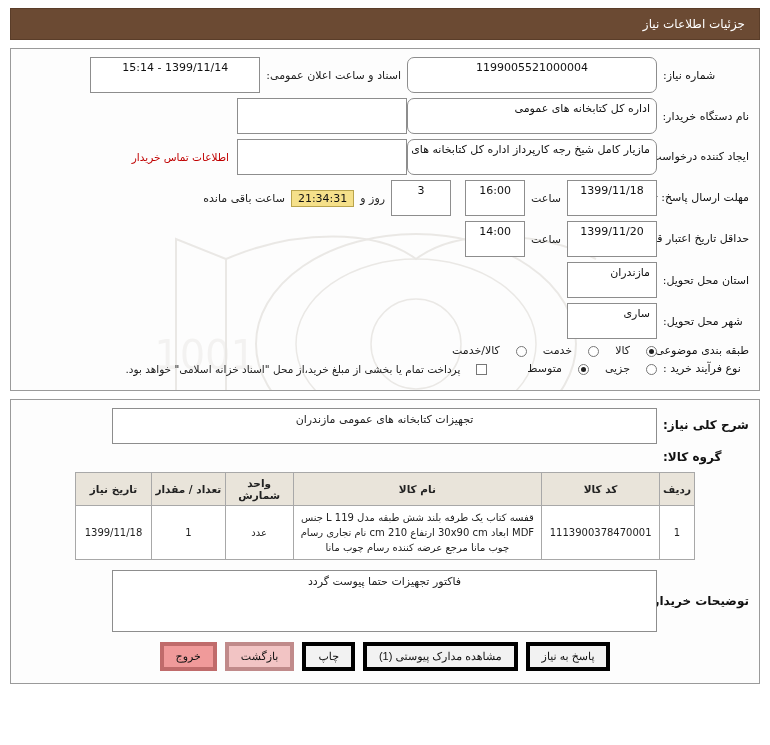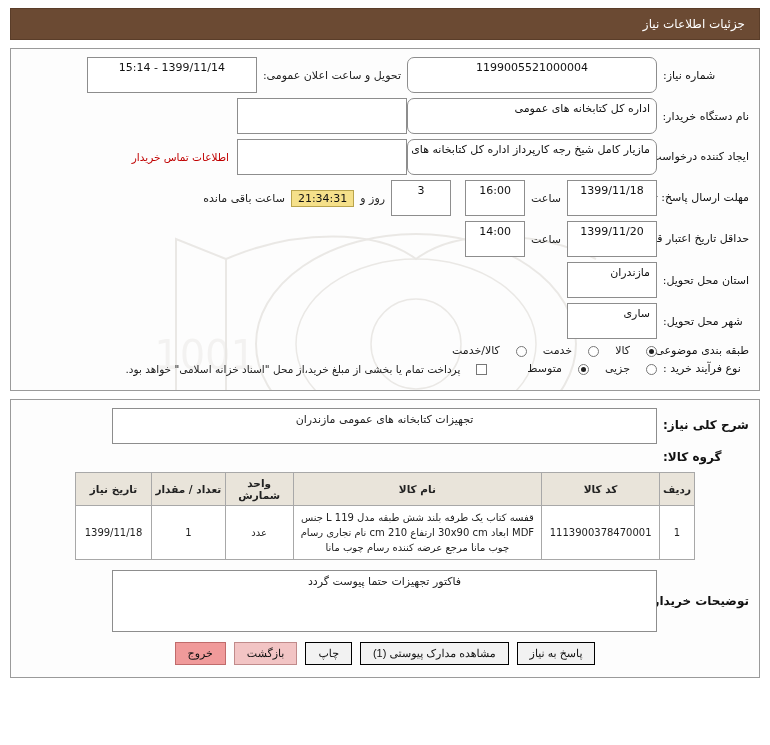--- a/index.html
+++ b/index.html
@@ -163,21 +163,21 @@
   .btnbar {
     display: flex;
     align-items: center;
     justify-content: center;
     gap: 8px;
     margin-top: 10px;
     position: relative;
     z-index: 3;
   }
   .btn {
-    border: 1px solid #000000;
+    border: 4px solid #000000;
     background: #f2f2f2;
     padding: 4px 12px;
     font-size: 11px;
     color: #111;
     cursor: pointer;
     white-space: nowrap;
   }
   .btn.pink { background: #f2c4c4; border-color: #c08a8a; }
   .btn.rose { background: #f09a9a; border-color: #c06b6b; }
 
@@ -199,21 +199,21 @@
       <ellipse cx="300" cy="125" rx="120" ry="85" fill="none" stroke="#8a7f6d" stroke-width="1.5"></ellipse>
       <path d="M60 20 L60 230 L110 210 L110 40 Z" fill="none" stroke="#8a7f6d" stroke-width="2"></path>
       <path d="M110 40 C180 10, 260 10, 300 40 C340 10, 420 10, 480 40" fill="none" stroke="#8a7f6d" stroke-width="2"></path>
       <text x="140" y="150" font-size="40" fill="#8a7f6d" opacity="0.5">1001</text>
       <circle cx="300" cy="125" r="45" fill="none" stroke="#8a7f6d" stroke-width="1.5"></circle>
     </svg>
 
     <div class="row">
       <div class="lbl w1">شماره نیاز:</div>
       <div class="fld big">1199005521000004</div>
-      <div class="inline-lbl">تحویل و ساعت اعلان عمومی:</div>
+      <div class="inline-lbl">اسناد و ساعت اعلان عمومی:</div>
       <div class="fld mid">1399/11/14 - 15:14</div>
     </div>
 
     <div class="row">
       <div class="lbl w1">نام دستگاه خریدار:</div>
       <div class="fld big left">اداره کل کتابخانه های عمومی</div>
       <div class="fld mid blank"></div>
     </div>
 
     <div class="row">

